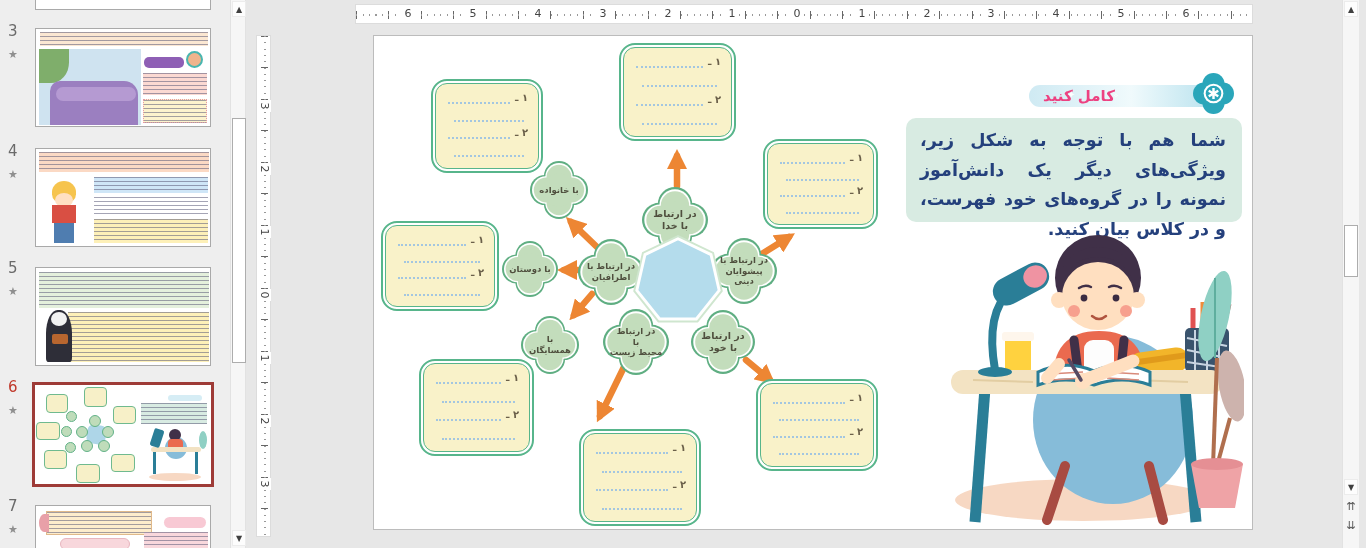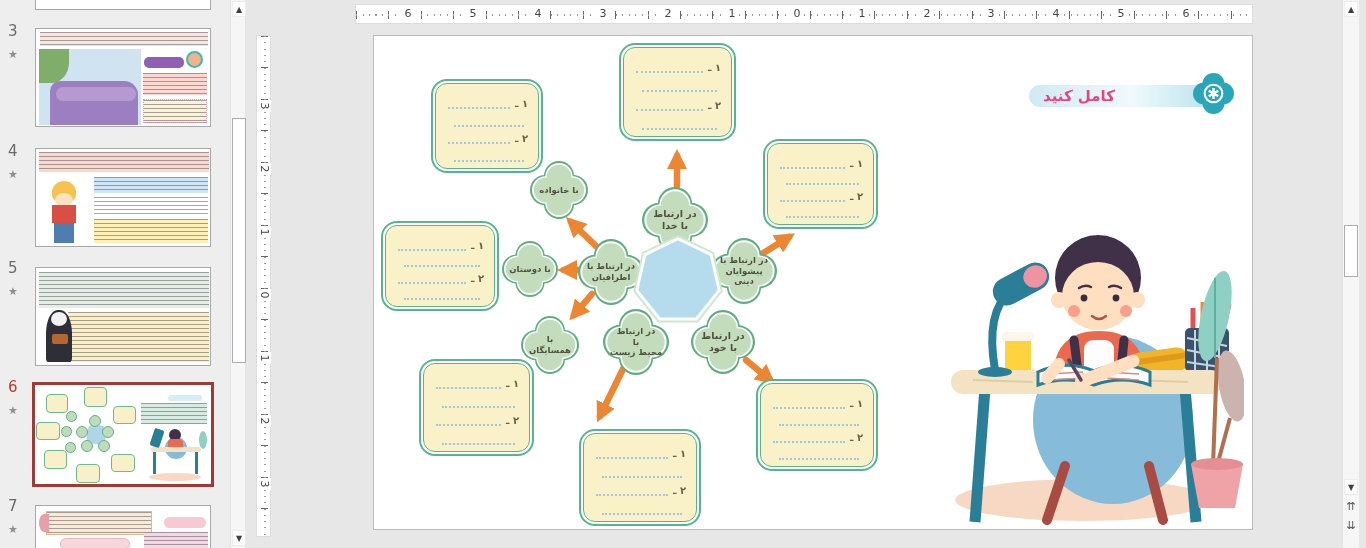--- a/index.html
+++ b/index.html
@@ -92,21 +92,21 @@
   .n7 { left:128px; top:205px; width:56px; height:56px; }
   .n8 { left:147px; top:280px; width:58px; height:58px; }
   .penta { left:256px; top:197px; width:96px; height:96px; z-index:1; }
   .penta .nlabel { font-size:12px; color:#14734b; line-height:1.5; }
 
   
   .ybox { position:absolute; border:2px solid #57b58b; background:#fff; border-radius:16px; padding:2px; }
   .ybox-in { width:100%; height:100%; border:1.5px solid #57b58b; border-radius:12px;
              background:#f9f2c9; direction:rtl; padding:8px 10px 6px 12px;
              display:flex; flex-direction:column; justify-content:space-between; }
-  .yrow { display:flex; align-items:flex-end; height:17px; }
+  .yrow { display:flex; align-items:flex-start; height:17px; }
   .yrow .num { font-size:10px; font-weight:bold; color:#6b604a; margin-left:5px; white-space:nowrap; }
   .dots { flex:1; border-bottom:2px dotted #a3c6e0; height:12px; }
   .yrow.indent { padding-left:6px; padding-right:4px; }
   .b1 { left:245px; top:7px;   width:117px; height:98px; }
   .b2 { left:57px;  top:43px;  width:112px; height:94px; }
   .b3 { left:7px;   top:185px; width:118px; height:90px; }
   .b4 { left:45px;  top:323px; width:115px; height:97px; }
   .b5 { left:205px; top:393px; width:122px; height:97px; }
   .b6 { left:389px; top:103px; width:115px; height:90px; }
   .b7 { left:382px; top:343px; width:122px; height:92px; }
@@ -618,20 +618,23 @@
               <circle cx="50" cy="73" r="27"></circle>
               <circle cx="27" cy="50" r="27"></circle>
               <circle cx="50" cy="50" r="34"></circle>
             </g>
           <circle cx="50" cy="50" r="24" fill="#ffffff"></circle>
           <circle cx="50" cy="50" r="19" fill="#2aa6ba"></circle>
         </svg>
         <div class="g">✱</div>
       </div>
 
+      <div class="instr">
+        <span>شما هم با توجه به شکل زیر، ویژگی‌های دیگر یک دانش‌آموز نمونه را در گروه‌های خود فهرست، و در کلاس بیان کنید.</span>
+      </div>
 
       <svg class="illus" viewBox="0 0 310 300">
         <ellipse cx="150" cy="272" rx="128" ry="21" fill="#f7d8c3"></ellipse>
         <ellipse cx="180" cy="192" rx="80" ry="84" fill="#86bcd9"></ellipse>
         <line x1="132" y1="238" x2="114" y2="292" stroke="#a84b42" stroke-width="10" stroke-linecap="round"></line>
         <line x1="216" y1="238" x2="230" y2="292" stroke="#a84b42" stroke-width="10" stroke-linecap="round"></line>
         <circle cx="165" cy="50" r="43" fill="#403048"></circle>
         <circle cx="126" cy="72" r="8" fill="#ffdfc0"></circle>
         <circle cx="204" cy="72" r="8" fill="#ffdfc0"></circle>
         <ellipse cx="165" cy="68" rx="36" ry="34" fill="#ffdfc0"></ellipse>

